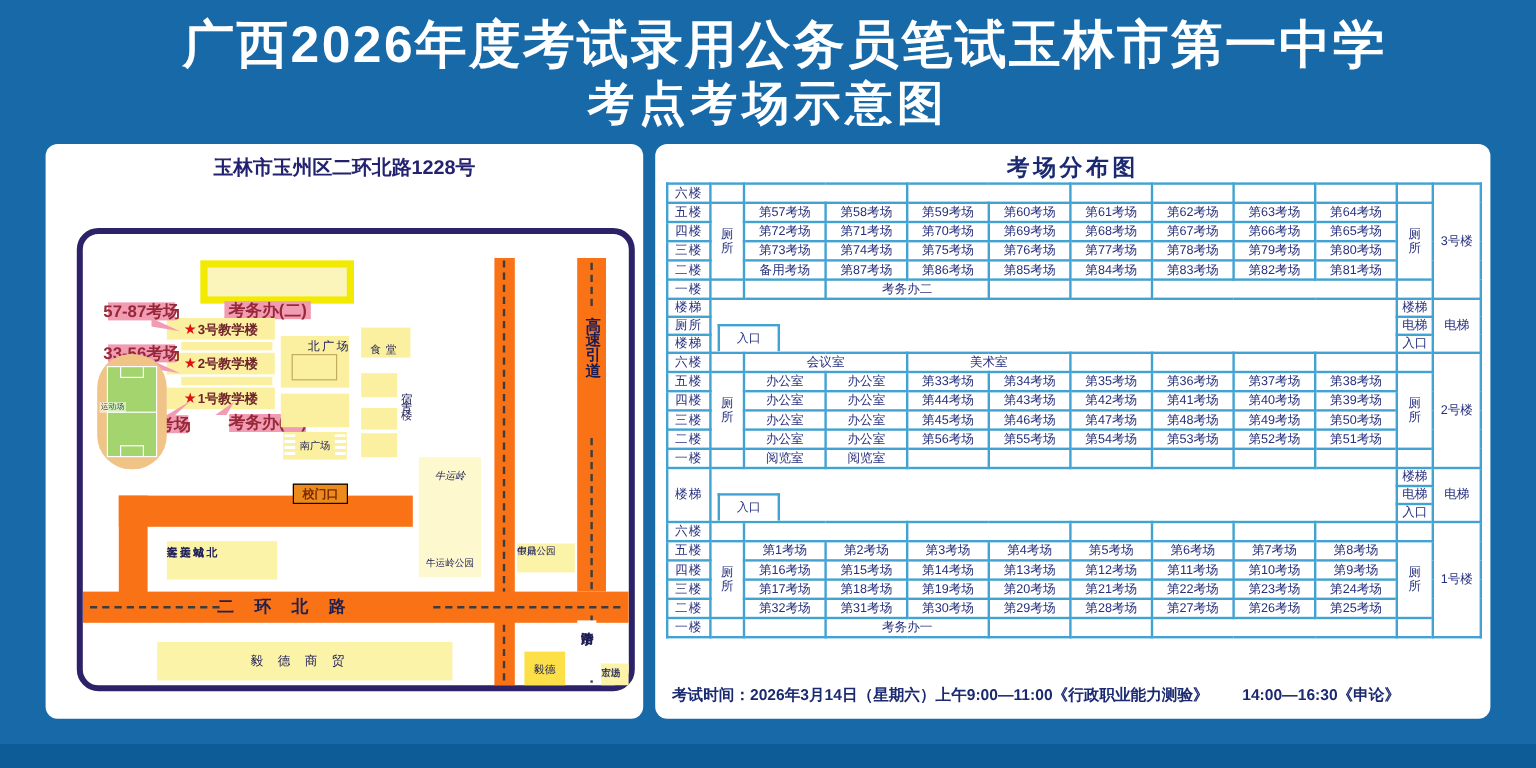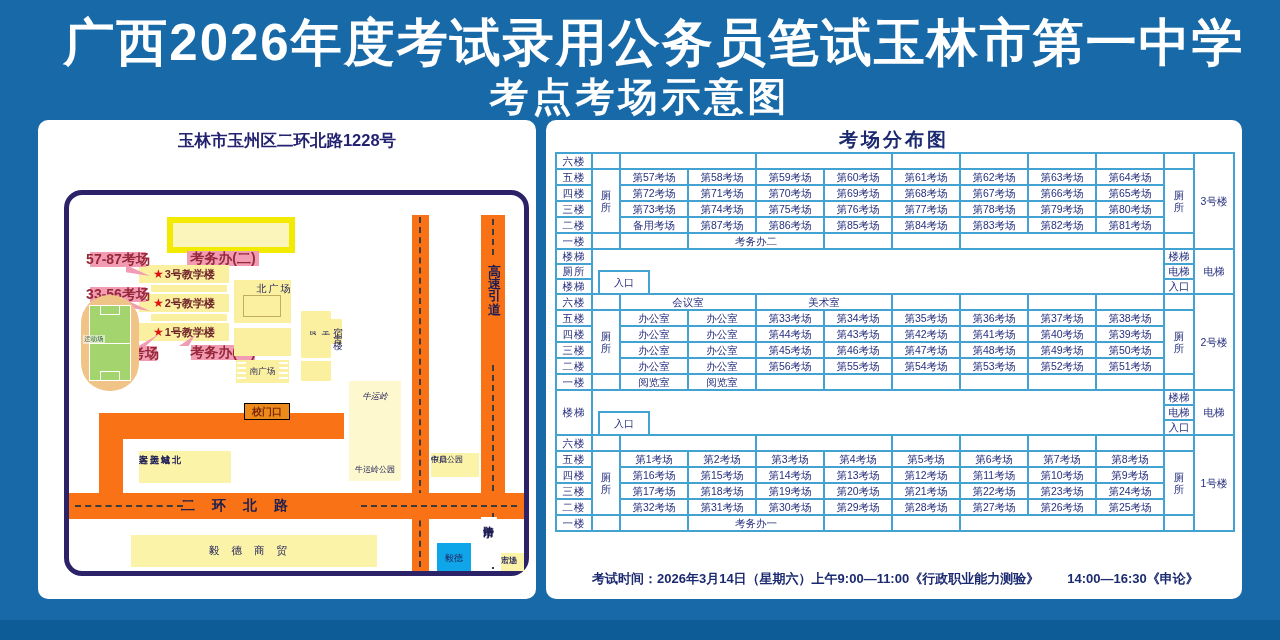--- a/index.html
+++ b/index.html
@@ -3,21 +3,21 @@
 <meta charset="utf-8">
 <style>
   html,body{margin:0;padding:0;}
   body{width:1280px;height:640px;overflow:hidden;background:#1769a8;
        font-family:"Liberation Sans","DejaVu Sans",sans-serif;}
   .page{position:relative;width:1280px;height:640px;background:#1769a8;}
   .bottom-strip{position:absolute;left:0;right:0;bottom:0;height:20px;background:#0e5c97;}
 
   
   .titles{position:absolute;top:14px;left:0;width:1280px;text-align:center;color:#ffffff;}
-  .t1{font-size:51px;font-weight:bold;letter-spacing:2px;line-height:1.15;margin-left:28px;}
+  .t1{font-size:43px;font-weight:bold;letter-spacing:2px;line-height:1.15;margin-left:28px;}
   .t2{font-size:39px;font-weight:bold;letter-spacing:4px;line-height:1.15;margin-top:2px;}
 
   
   .card{position:absolute;background:#ffffff;border-radius:10px;}
   .card-left{left:38px;top:120px;width:498px;height:479px;}
   .card-right{left:546px;top:120px;width:696px;height:479px;}
 
   
   .map-heading{position:absolute;top:9px;left:0;width:100%;text-align:center;
                color:#232270;font-weight:bold;font-size:16.5px;line-height:1.45;}
@@ -67,22 +67,22 @@
   .nsq{left:165px;top:85px;width:57px;height:43px;}
   .nsq-in{left:9px;top:15px;width:38px;height:22px;border:1px solid #c0ad5e;}
   .nsq-t{left:12px;top:2px;width:100%;text-align:center;font-size:10px;letter-spacing:2px;color:#1d1d55;}
   .midblock{left:165px;top:133px;width:57px;height:28px;}
   .ssq{left:167px;top:165px;width:53px;height:23px;font-size:8.5px;color:#1d1d55;
        display:flex;align-items:center;justify-content:center;}
   .ssq::before,.ssq::after{content:"";position:absolute;top:2px;bottom:2px;width:9px;
        background:repeating-linear-gradient(180deg,#ffffff 0 2px,transparent 2px 5px);}
   .ssq::before{left:1px;} .ssq::after{right:1px;}
 
-  .canteen{left:232px;top:78px;width:41px;height:25px;display:flex;align-items:center;
-           justify-content:center;font-size:9px;letter-spacing:4px;margin-top:46px;}
+  .canteen{left:232px;top:78px;width:41px;height:25px;display:flex;align-items:flex-end;
+           justify-content:center;font-size:9px;letter-spacing:4px;}
   .dormb{left:232px;width:30px;background:#faf0a0;}
   .d1{top:116px;height:20px;} .d2{top:145px;height:18px;} .d3{top:166px;height:20px;}
   .vtext{writing-mode:vertical-rl;text-orientation:upright;color:#1d1d55;}
   .dorm-t{left:262px;top:124px;height:66px;font-size:9.5px;letter-spacing:7px;}
 
   .nyl{left:280px;top:186px;width:52px;height:100px;}
   .nyl-t1{left:0;top:10px;width:100%;text-align:center;font-size:8.5px;color:#1d1d55;font-style:italic;}
   .nyl-t2{left:0;bottom:6px;width:100%;text-align:center;font-size:8px;color:#1d1d55;}
 
   .r1{left:343px;top:20px;width:17px;height:356px;}
@@ -101,21 +101,21 @@
   .eh-d1{left:6px;top:12px;width:108px;}
   .eh-d2{left:292px;top:12px;width:156px;}
   .eh-t{left:112px;top:4px;font-size:14px;font-weight:bold;letter-spacing:17px;color:#20204e;white-space:nowrap;}
 
   .bus{left:70px;top:256px;width:92px;height:32px;background:#fbf3a8;color:#22225a;font-size:9px;
        font-weight:bold;letter-spacing:2px;text-align:center;line-height:1.5;padding-top:3px;}
   .zhd{left:362px;top:258px;width:48px;height:24px;background:#fbf3a8;color:#22225a;font-size:8px;
        text-align:center;line-height:1.4;padding-top:1px;}
   .yidet{left:62px;top:340px;width:246px;height:32px;background:#fbf3a8;color:#22225a;font-size:10.5px;
          letter-spacing:12px;display:flex;align-items:center;justify-content:center;}
-  .yide{left:368px;top:348px;width:34px;height:31px;background:#0ea5e9;color:#22225a;font-size:9px;
+  .yide{left:368px;top:348px;width:34px;height:31px;background:#fde047;color:#22225a;font-size:9px;
         display:flex;align-items:center;justify-content:center;}
   .hjsc{left:432px;top:358px;width:23px;height:36px;background:#fbf3a8;color:#22225a;font-size:8px;
         text-align:center;line-height:1.6;padding-top:2px;}
   .qnl-d{left:423px;top:318px;height:56px;}
   .qnl{left:412px;top:322px;height:50px;font-size:10.5px;font-weight:bold;background:#ffffff;padding:1px;}
 
   
   .dist-title{position:absolute;top:7px;left:0;width:100%;text-align:center;
               color:#1b2a70;font-weight:bold;font-size:19px;letter-spacing:3px;}
   table.exam{position:absolute;left:9px;top:32px;border-collapse:collapse;table-layout:fixed;width:678px;}
@@ -125,21 +125,21 @@
   table.exam tr.sep-row{height:15px;}
   td.fl{letter-spacing:1px;}
   td.bld{font-size:10.5px;}
   td.v{font-size:10.5px;line-height:1.9;}
   td.sepbig{position:relative;}
   .entr{position:absolute;left:5px;bottom:0;width:52px;height:23px;border:2px solid #42a3d3;
         border-bottom:none;display:flex;align-items:center;justify-content:center;
         font-size:10px;color:#27307e;background:#ffffff;box-sizing:border-box;}
   .c-fl{width:36px;} .c-tc{width:28px;} .c-d{width:68px;} .c-tc2{width:30px;} .c-bld{width:40px;}
 
-  .notes{position:absolute;left:14px;right:8px;bottom:11px;color:#1b2a70;font-weight:bold;font-size:13px;margin-left:32px;}
+  .notes{position:absolute;left:14px;right:8px;bottom:11px;color:#1b2a70;font-weight:bold;font-size:13px;}
   .notes .nline{margin-top:6px;white-space:nowrap;}
   .notes .gap{margin-left:28px;}
 </style>
 </head>
 <body>
 
 <div class="page">
 
   <div class="titles">
     <div class="t1">广西2026年度考试录用公务员笔试玉林市第一中学</div>

